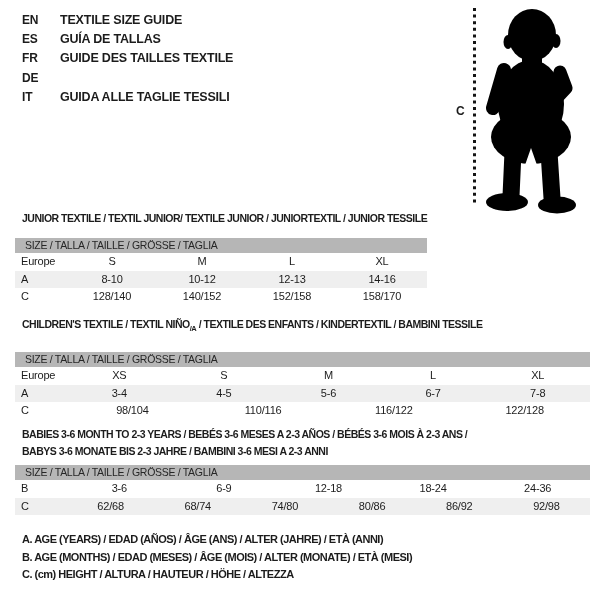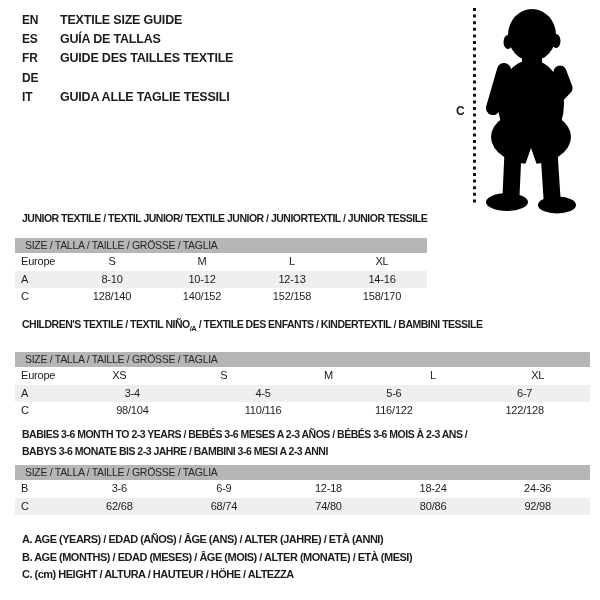--- a/index.html
+++ b/index.html
@@ -141,20 +141,21 @@
         <span class="cell">M</span>
         <span class="cell">L</span>
         <span class="cell">XL</span>
       </div>
       <div class="tbl-row striped">
         <span class="row-label">A</span>
         <span class="cell">3-4</span>
         <span class="cell">4-5</span>
         <span class="cell">5-6</span>
         <span class="cell">6-7</span>
+        <span class="cell">7-8</span>
       </div>
       <div class="tbl-row">
         <span class="row-label">C</span>
         <span class="cell">98/104</span>
         <span class="cell">110/116</span>
         <span class="cell">116/122</span>
         <span class="cell">122/128</span>
       </div>
     </div>
   </div>
@@ -173,20 +174,21 @@
         <span class="cell">12-18</span>
         <span class="cell">18-24</span>
         <span class="cell">24-36</span>
       </div>
       <div class="tbl-row striped">
         <span class="row-label">C</span>
         <span class="cell">62/68</span>
         <span class="cell">68/74</span>
         <span class="cell">74/80</span>
         <span class="cell">80/86</span>
+        <span class="cell">86/92</span>
         <span class="cell">92/98</span>
       </div>
     </div>
   </div>
 
   <div class="footnotes">
     <div class="footnote">A. AGE (YEARS) / EDAD (AÑOS) / ÂGE (ANS) / ALTER (JAHRE) / ETÀ (ANNI)</div>
     <div class="footnote">B. AGE (MONTHS) / EDAD (MESES) / ÂGE (MOIS) / ALTER (MONATE) / ETÀ (MESI)</div>
     <div class="footnote">C. (cm) HEIGHT / ALTURA / HAUTEUR / HÖHE / ALTEZZA</div>
   </div>

